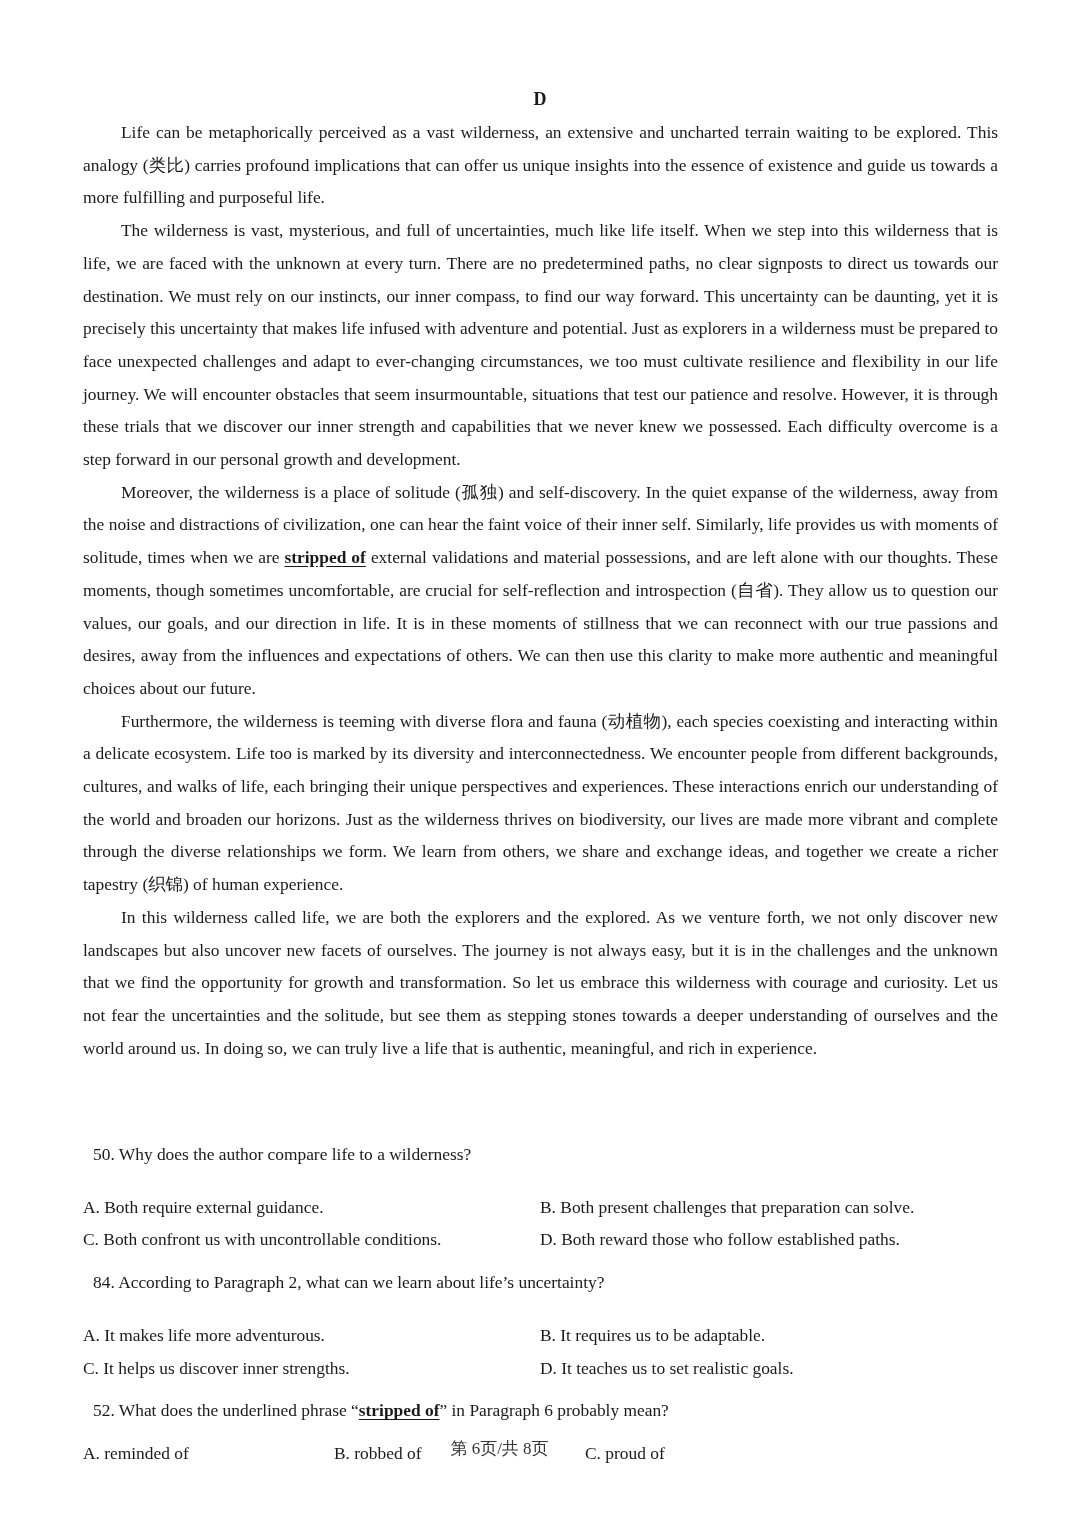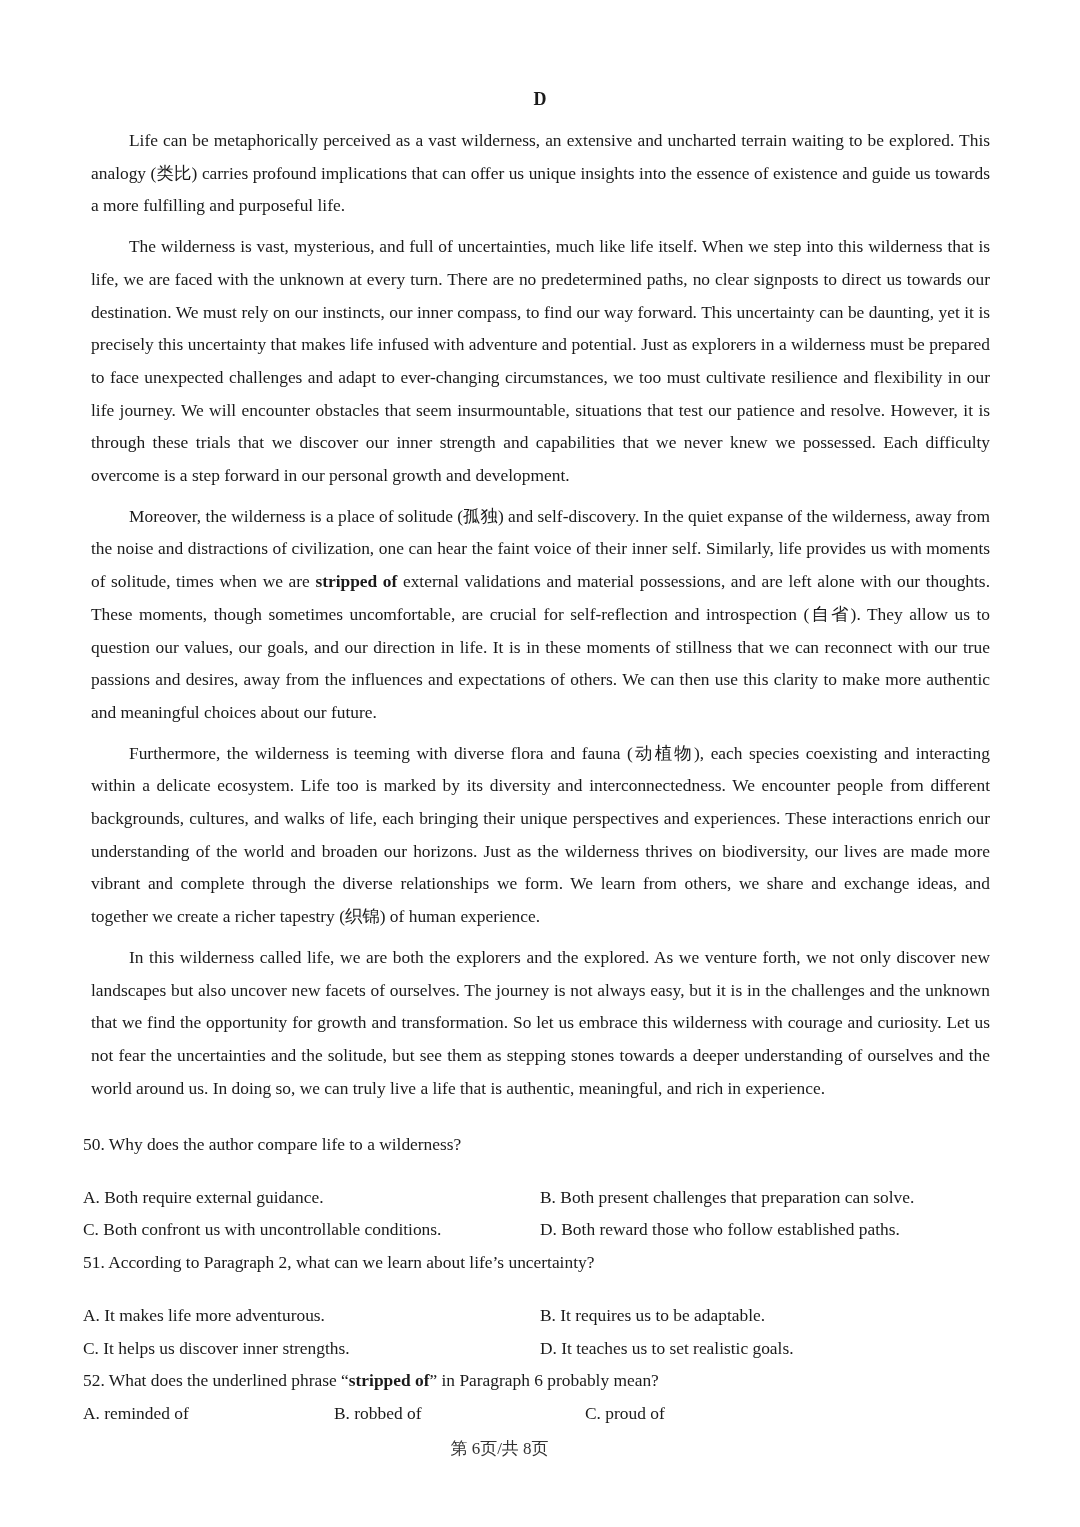--- a/index.html
+++ b/index.html
@@ -10,28 +10,28 @@
   }
   .section-title {
     position: absolute; left: 0; top: 86px; width: 1080px;
     text-align: center; font-weight: bold; font-size: 18px; line-height: 26px;
   }
   .passage {
     position: absolute; left: 83px; top: 116px; width: 915px;
     font-size: 17.4px; line-height: 32.7px;
   }
   .passage p {
-    margin: 8px; text-indent: 38px; text-align: justify;
+    margin: 0; text-indent: 38px; text-align: justify;
   }
-  .ul-bold { font-weight: bold; text-underline-offset: 3px; }
+  .ul-bold { font-weight: bold; text-decoration: underline; text-underline-offset: 3px; }
   .questions {
     position: absolute; left: 83px; top: 1128px; width: 915px;
     font-size: 17.4px; line-height: 32.7px;
   }
-  .q-stem { margin: 0; }
+  .q-stem { margin: 10px; }
   .opts2 { display: grid; grid-template-columns: 457px 458px; margin-top: 20px; }
   .opts4 { display: grid; grid-template-columns: 221px 221px 221px 221px; gap: 30px; }
   .opt { white-space: nowrap; }
   .footer {
     position: absolute; left: 0; top: 1437px; width: 999px; text-align: center;
     font-size: 17px; line-height: 24px; color: #333;
   }
 </style>
 </head>
 <body>
@@ -50,21 +50,21 @@
   <div>
     <p class="q-stem">50. Why does the author compare life to a wilderness?</p>
     <div class="opts2">
       <span class="opt">A. Both require external guidance.</span>
       <span class="opt">B. Both present challenges that preparation can solve.</span>
       <span class="opt">C. Both confront us with uncontrollable conditions.</span>
       <span class="opt">D. Both reward those who follow established paths.</span>
     </div>
   </div>
   <div>
-    <p class="q-stem">51. According to Paragraph 2, what can we learn about life’s uncertainty?</p>
+    <p class="q-stem">84. According to Paragraph 2, what can we learn about life’s uncertainty?</p>
     <div class="opts2">
       <span class="opt">A. It makes life more adventurous.</span>
       <span class="opt">B. It requires us to be adaptable.</span>
       <span class="opt">C. It helps us discover inner strengths.</span>
       <span class="opt">D. It teaches us to set realistic goals.</span>
     </div>
   </div>
   <div>
     <p class="q-stem"><span>52. What does the underlined phrase “</span><span class="ul-bold">stripped of</span><span>” in Paragraph 6 probably mean?</span></p>
     <div class="opts4">

